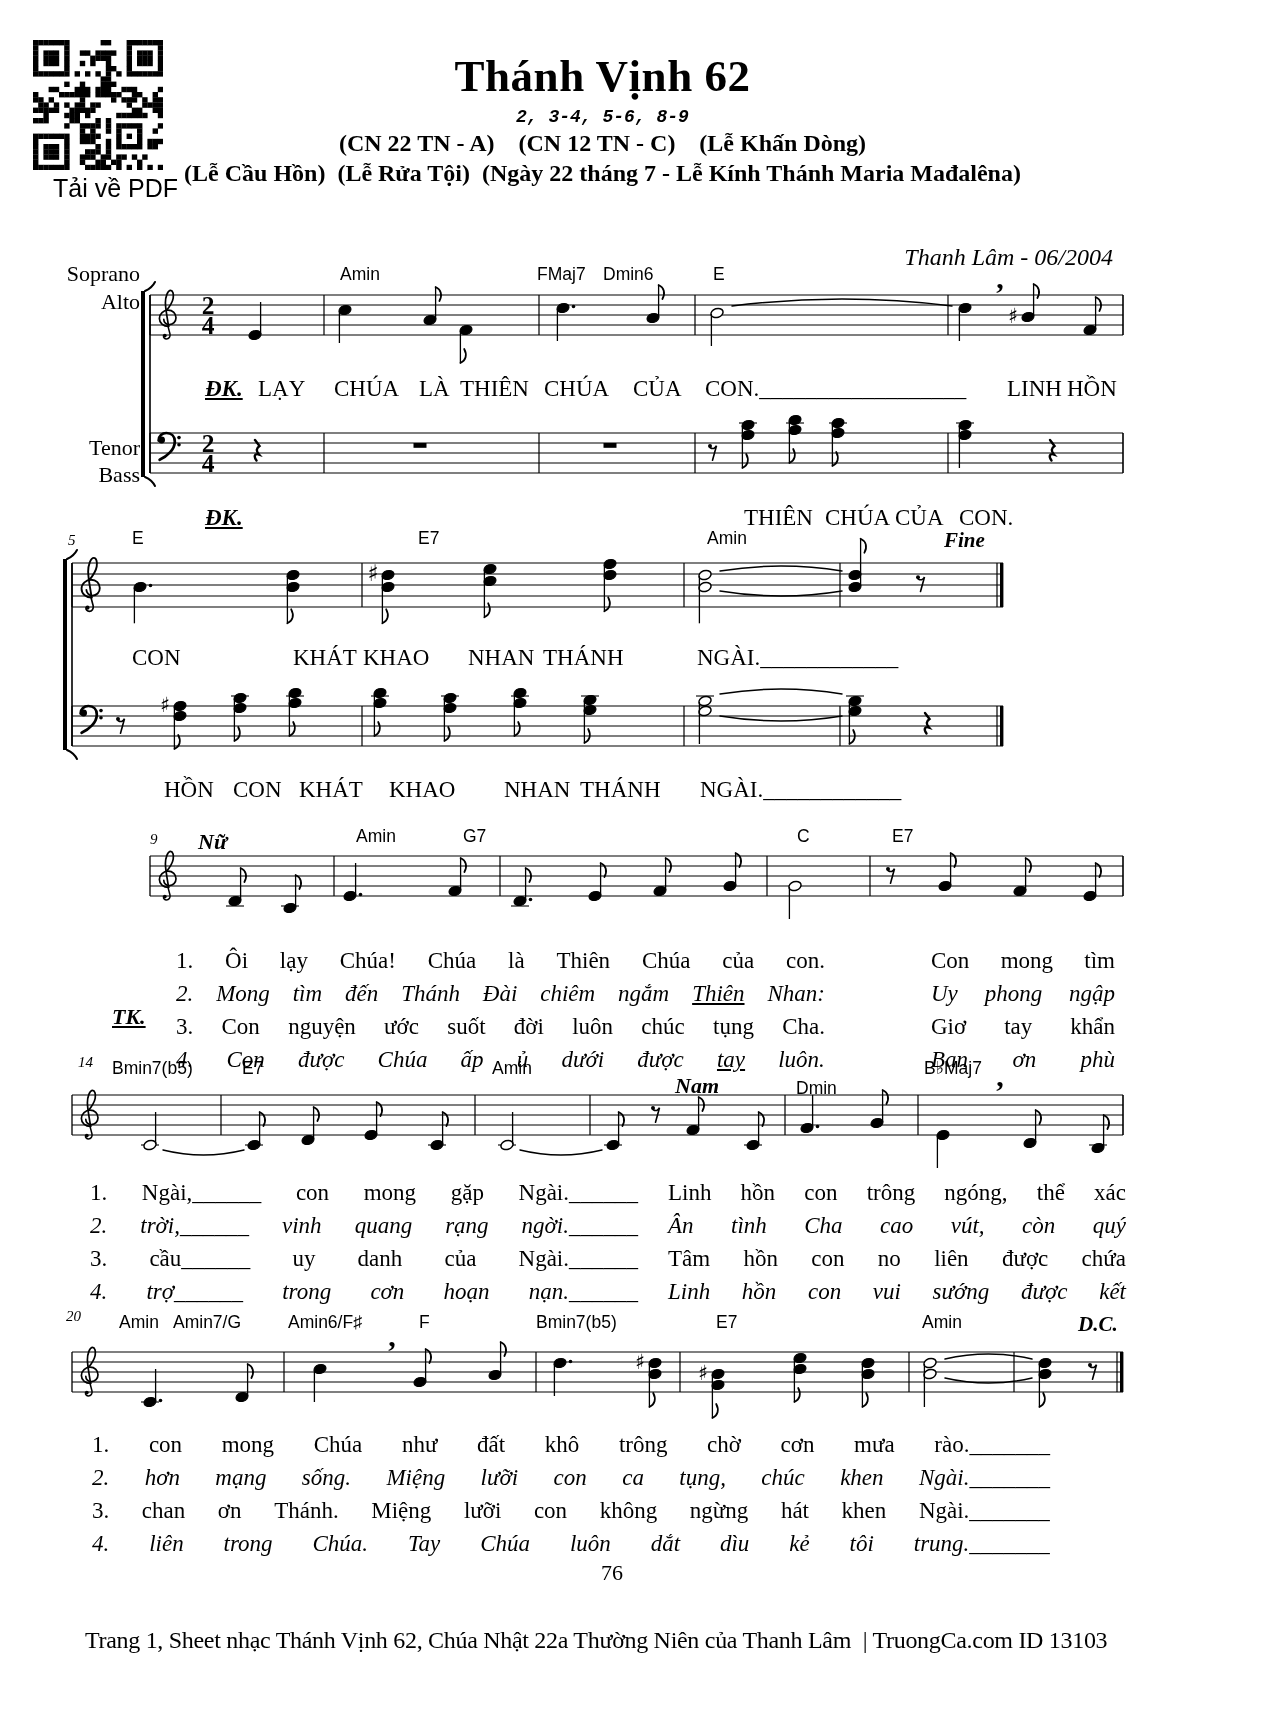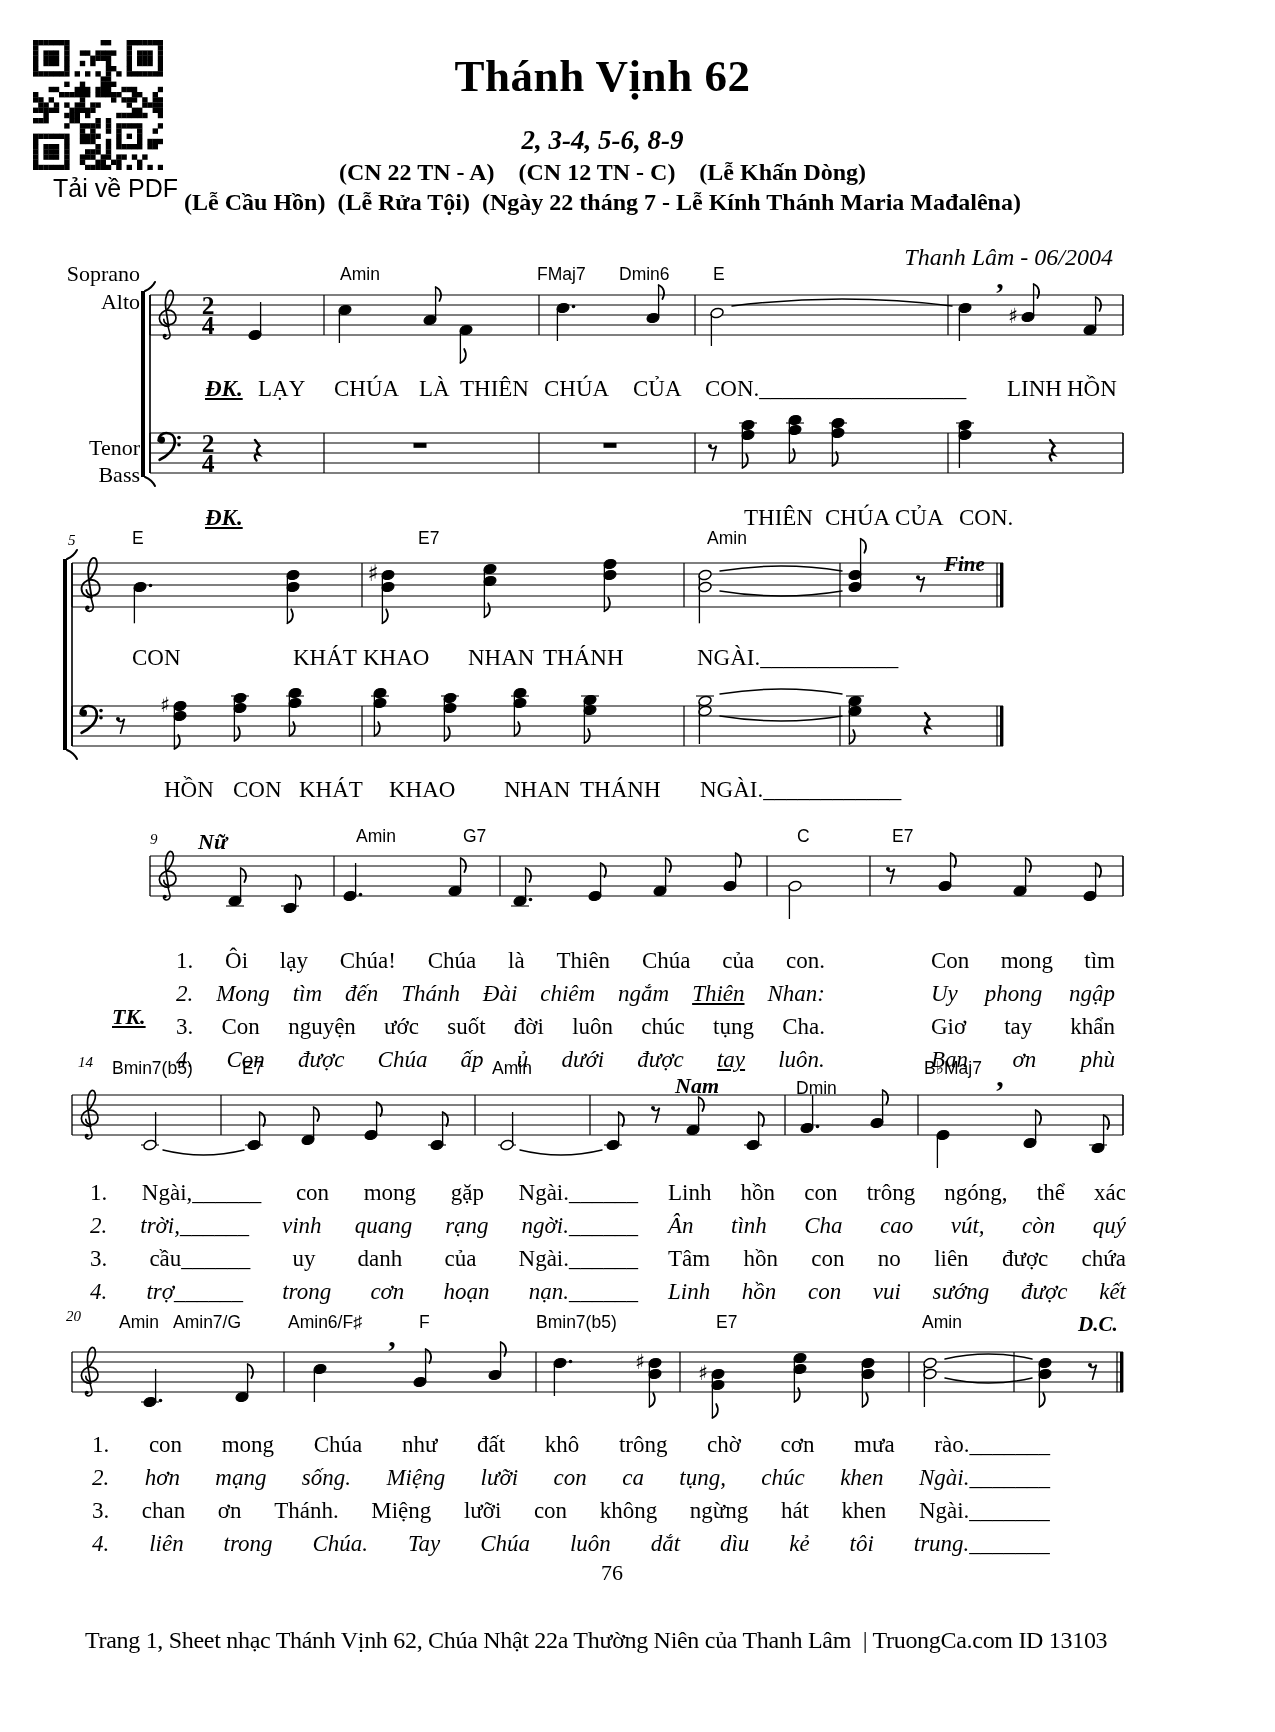--- a/index.html
+++ b/index.html
@@ -1,21 +1,21 @@
 <!DOCTYPE html>
 <html><head>
 <meta charset="utf-8">
 <style>
   html,body{margin:0;padding:0;background:#888;}
   .page{position:relative;width:1275px;height:1732px;margin:0 auto;background:#fff;
         font-family:"Liberation Serif","DejaVu Serif",serif;color:#000;overflow:hidden;}
   #score-svg{position:absolute;left:0;top:0;}
   .hdr{position:absolute;left:60px;top:50px;width:1085px;text-align:center;}
   .title{font-size:45px;font-weight:bold;letter-spacing:.5px;}
-  .sub{font-size:27px;font-weight:bold;font-style:italic;margin-top:23px;}
+  .sub{font-size:18px;font-weight:bold;font-style:italic;margin-top:5px;font-family:Liberation Mono, monospace;}
   .occ{font-size:24px;font-weight:bold;margin-top:3px;}
   .composer{position:absolute;right:162px;top:244px;font-size:24px;font-style:italic;white-space:nowrap;}
   .qrbox{position:absolute;left:33px;top:40px;width:130px;}
   .qrlabel{position:absolute;left:18px;top:174px;width:160px;text-align:right;font-size:25px;
            font-family:"Liberation Sans","DejaVu Sans",sans-serif;}
   .partlabel{position:absolute;text-align:right;font-size:22px;white-space:nowrap;}
   .chord{position:absolute;font-family:"Liberation Sans","DejaVu Sans",sans-serif;font-size:17.5px;white-space:nowrap;}
   .measure-no{position:absolute;font-size:15px;font-style:italic;}
   .vlabel{position:absolute;font-size:22px;font-weight:bold;font-style:italic;white-space:nowrap;}
   .underl{text-decoration:underline;}
@@ -743,42 +743,42 @@
 
   <div class="composer">Thanh Lâm - 06/2004</div>
 
   <div id="dyn">
       <div class="partlabel" style="left: 20px; top: 261px; width: 120px;">Soprano</div>
       <div class="partlabel" style="left: 20px; top: 289px; width: 120px;">Alto</div>
       <div class="partlabel" style="left: 20px; top: 435px; width: 120px;">Tenor</div>
       <div class="partlabel" style="left: 20px; top: 462px; width: 120px;">Bass</div>
       <div class="chord" style="left: 340px; top: 264px;">Amin</div>
       <div class="chord" style="left: 537px; top: 264px;">FMaj7</div>
-      <div class="chord" style="left: 603px; top: 264px; margin-left: 16px;">Dmin6</div>
+      <div class="chord" style="left: 603px; top: 264px;">Dmin6</div>
       <div class="chord" style="left: 713px; top: 264px;">E</div>
       <div class="lyr" style="left: 205px; top: 376px; text-decoration: underline; font-weight: bold; font-style: italic;">ĐK.</div>
       <div class="lyr" style="left: 258px; top: 376px;">LẠY</div>
       <div class="lyr" style="left: 334px; top: 376px;">CHÚA</div>
       <div class="lyr" style="left: 419px; top: 376px;">LÀ</div>
       <div class="lyr" style="left: 460px; top: 376px;">THIÊN</div>
       <div class="lyr" style="left: 544px; top: 376px;">CHÚA</div>
       <div class="lyr" style="left: 633px; top: 376px;">CỦA</div>
       <div class="lyr" style="left: 705px; top: 376px;">CON.__________________</div>
       <div class="lyr" style="left: 1007px; top: 376px;">LINH</div>
       <div class="lyr" style="left: 1067px; top: 376px;">HỒN</div>
       <div class="lyr" style="left: 205px; top: 505px; text-decoration: underline; font-weight: bold; font-style: italic;">ĐK.</div>
       <div class="lyr" style="left: 744px; top: 505px;">THIÊN</div>
       <div class="lyr" style="left: 825px; top: 505px;">CHÚA</div>
       <div class="lyr" style="left: 895px; top: 505px;">CỦA</div>
       <div class="lyr" style="left: 959px; top: 505px;">CON.</div>
       <div class="chord" style="left: 132px; top: 528px;">E</div>
       <div class="chord" style="left: 418px; top: 528px;">E7</div>
       <div class="chord" style="left: 707px; top: 528px;">Amin</div>
       <div class="measure-no" style="left: 68px; top: 532px;">5</div>
-      <div class="endlab" style="left: 944px; top: 528px; margin-top: 24px;">Fine</div>
+      <div class="endlab" style="left: 944px; top: 528px;">Fine</div>
       <div class="lyr" style="left: 132px; top: 645px;">CON</div>
       <div class="lyr" style="left: 293px; top: 645px;">KHÁT</div>
       <div class="lyr" style="left: 363px; top: 645px;">KHAO</div>
       <div class="lyr" style="left: 468px; top: 645px;">NHAN</div>
       <div class="lyr" style="left: 543px; top: 645px;">THÁNH</div>
       <div class="lyr" style="left: 697px; top: 645px;">NGÀI.____________</div>
       <div class="lyr" style="left: 164px; top: 777px;">HỒN</div>
       <div class="lyr" style="left: 233px; top: 777px;">CON</div>
       <div class="lyr" style="left: 299px; top: 777px;">KHÁT</div>
       <div class="lyr" style="left: 389px; top: 777px;">KHAO</div>

